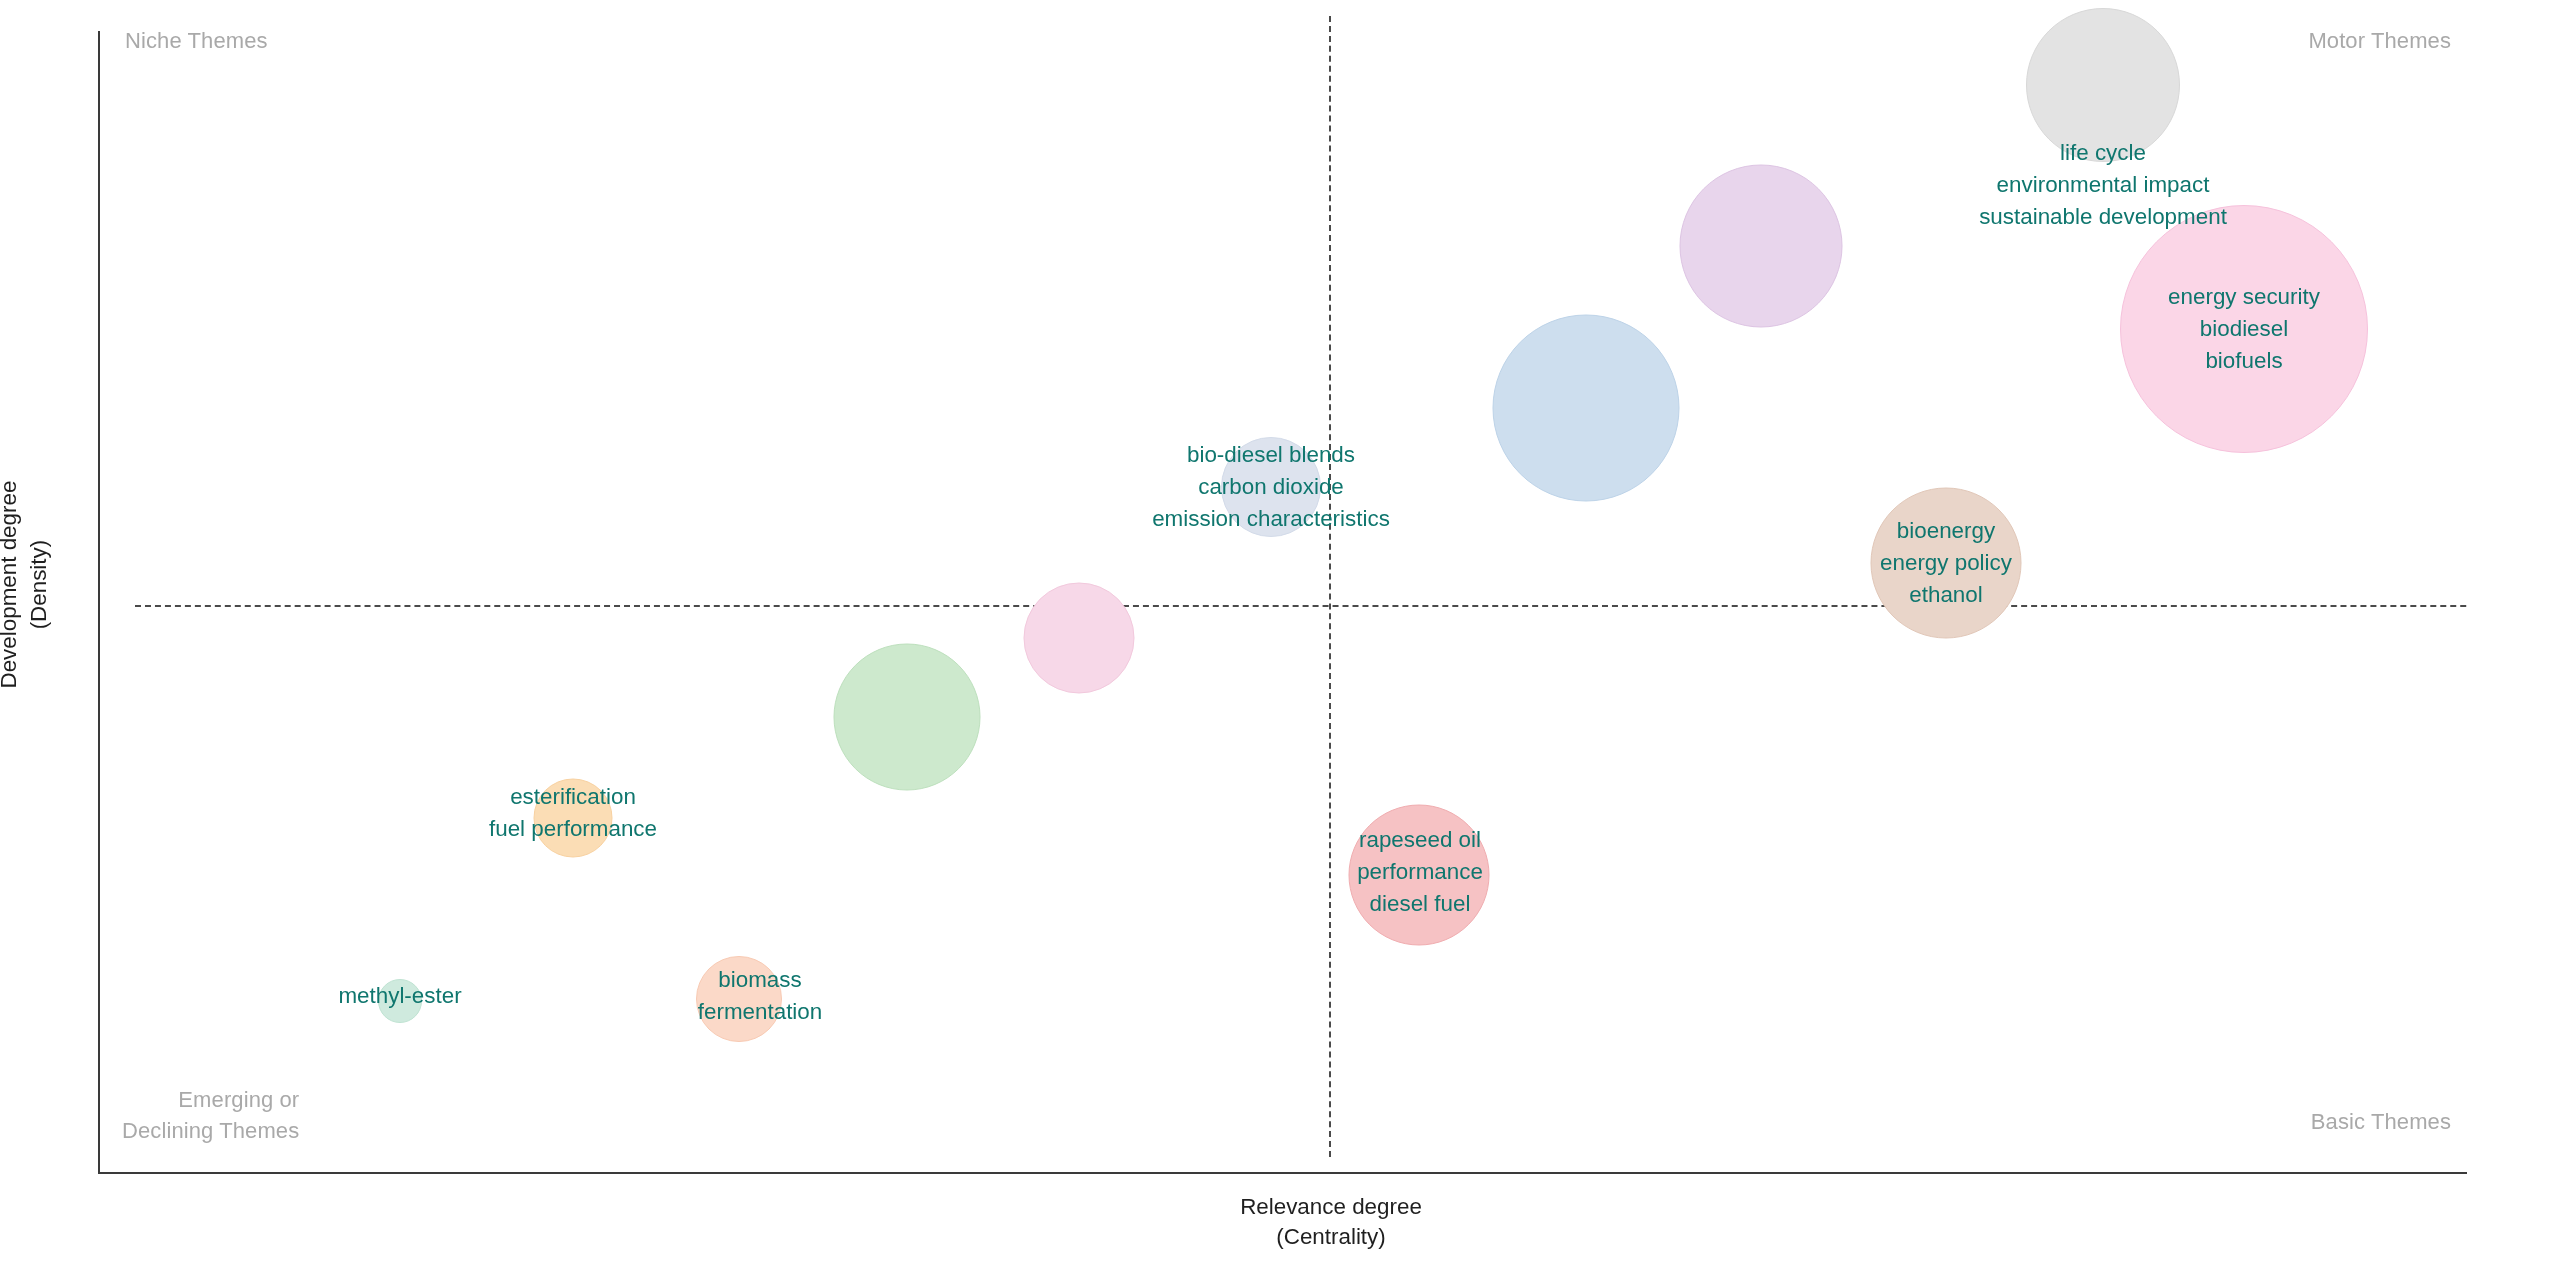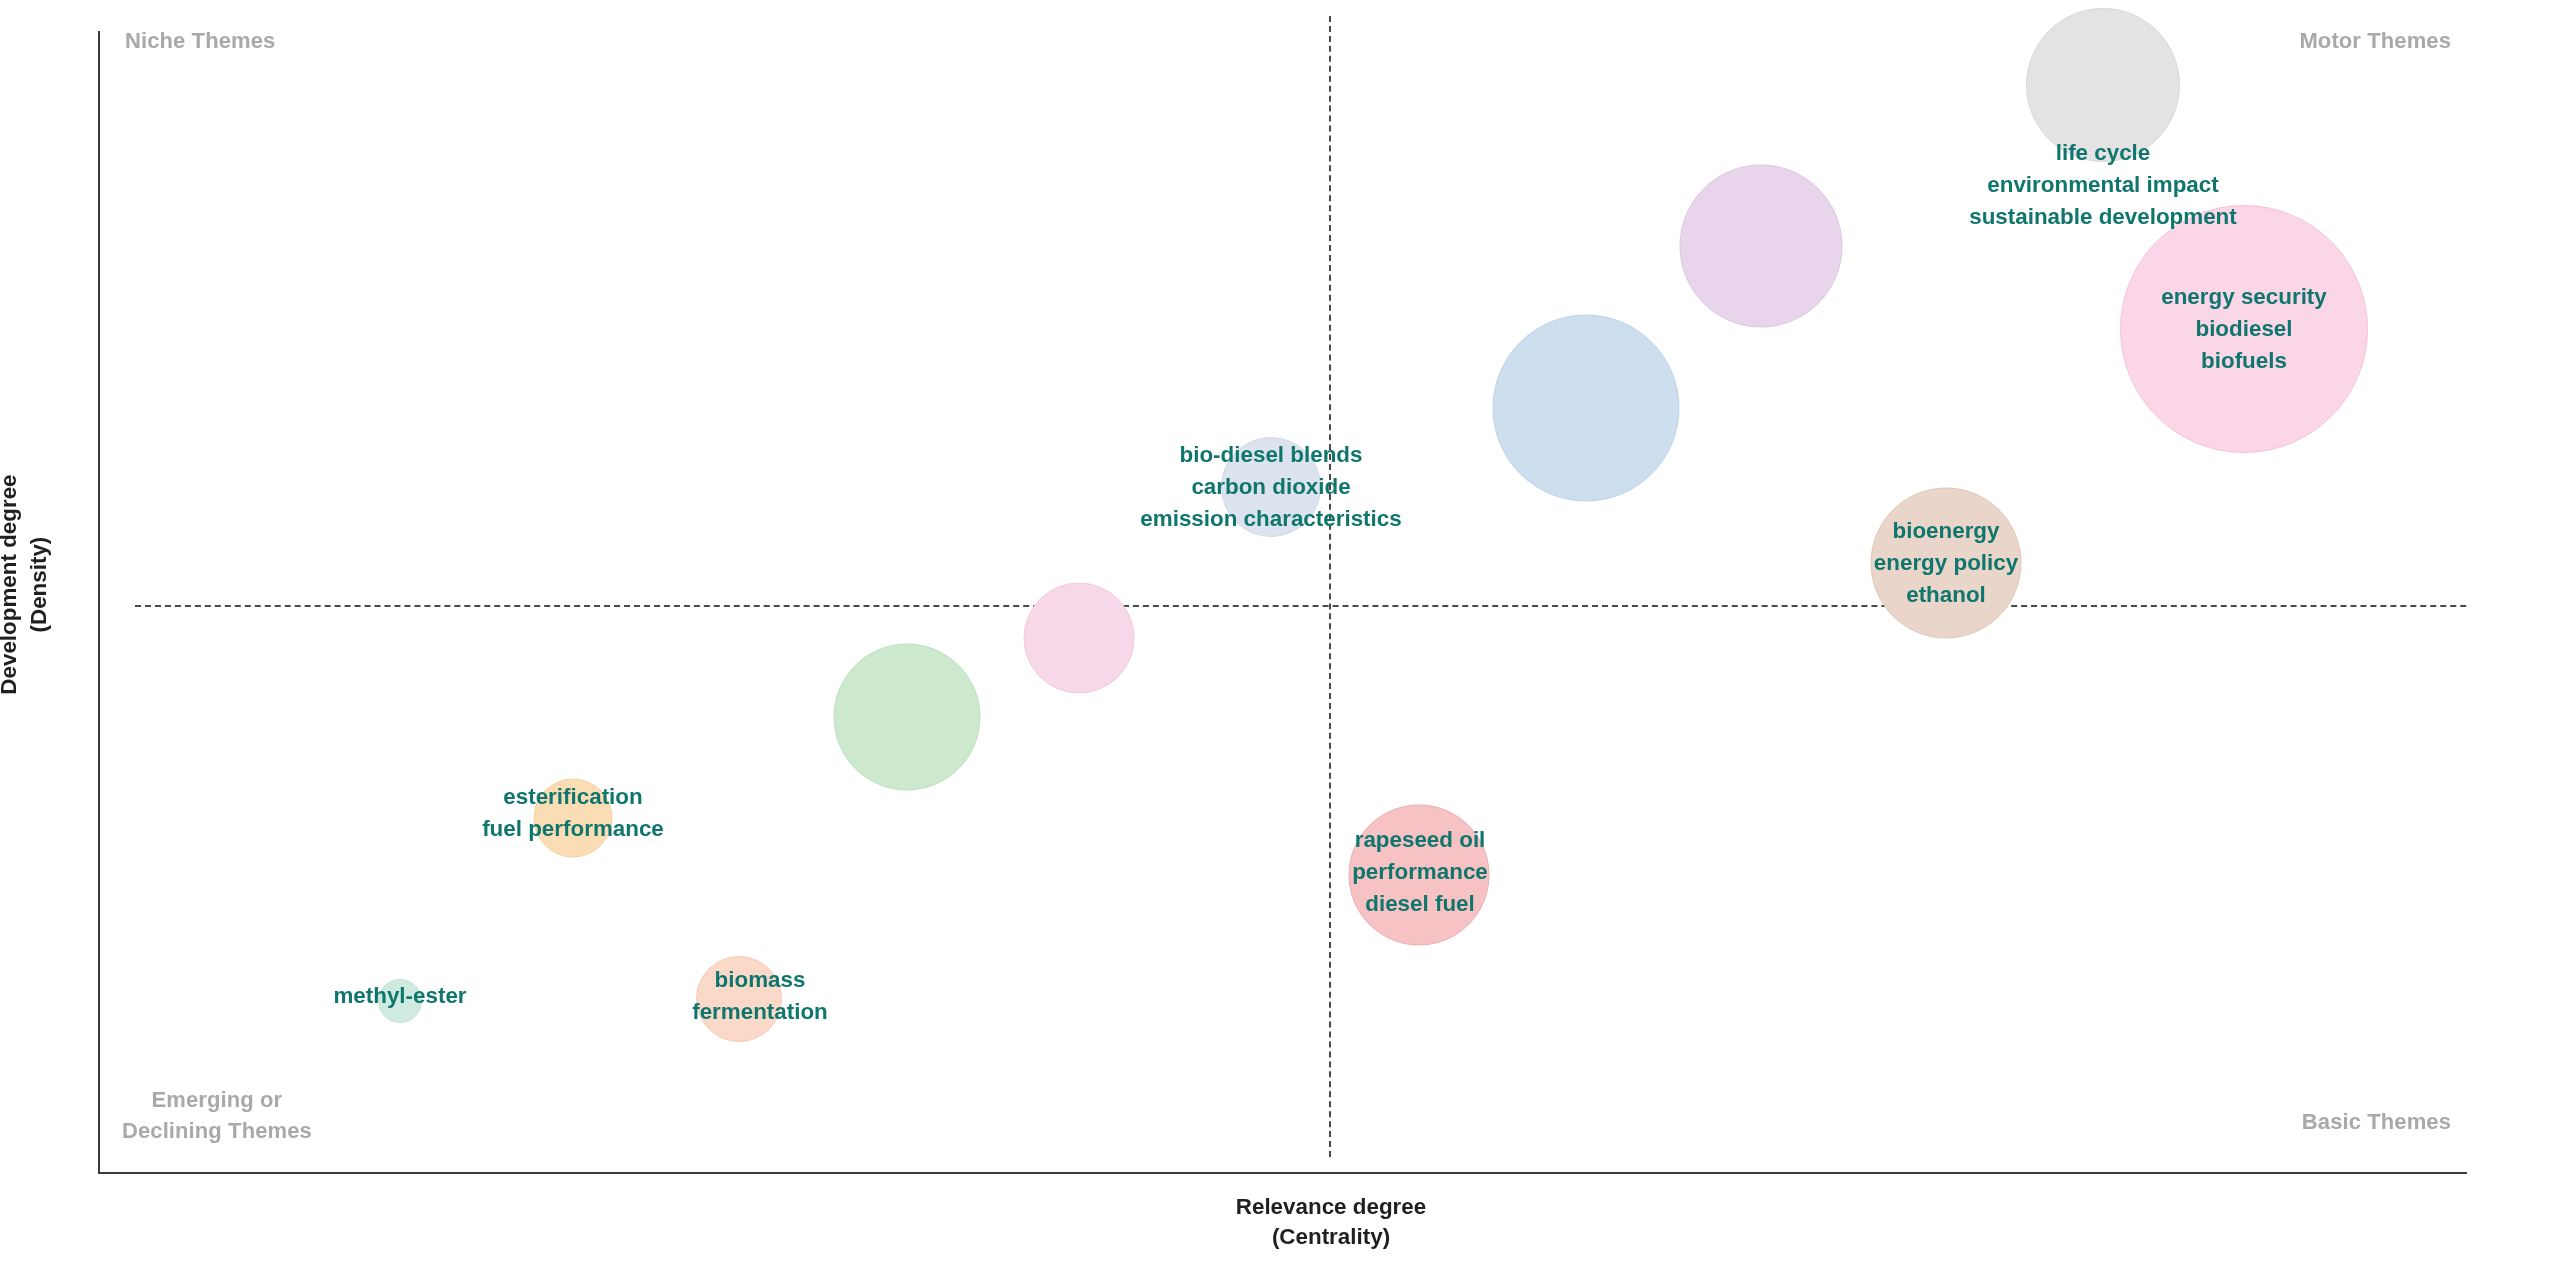--- a/index.html
+++ b/index.html
@@ -10,21 +10,20 @@
   body {
     font-family: "Liberation Sans", sans-serif;
     -webkit-font-smoothing: antialiased;
   }
   #stage {
     position: relative;
     width: 2467px;
     height: 1279px;
     background: #ffffff;
     overflow: hidden;
-    font-weight: bold;
   }
 
   
   .axis-line {
     position: absolute;
     background: #3a3a3a;
   }
   #y-axis {
     left: 98px;
     top: 31px;
@@ -61,21 +60,21 @@
   .quadrant-label {
     position: absolute;
     color: #a9a9a9;
     font-size: 22px;
     line-height: 1.42;
     white-space: pre-line;
     letter-spacing: 0.1px;
   }
   #q-niche     { left: 125px;  top: 25px;   text-align: left; }
   #q-motor     { right: 16px;  top: 25px;   text-align: right; }
-  #q-emerging  { left: 122px;  top: 1084px; text-align: center; }
+  #q-emerging  { left: 122px;  top: 1084px; text-align: right; }
   #q-basic     { right: 16px;  top: 1106px; text-align: right; }
 
   
   #x-axis-title {
     position: absolute;
     left: 1331px;
     top: 1192px;
     transform: translateX(-50%);
     text-align: center;
     font-size: 22.4px;

